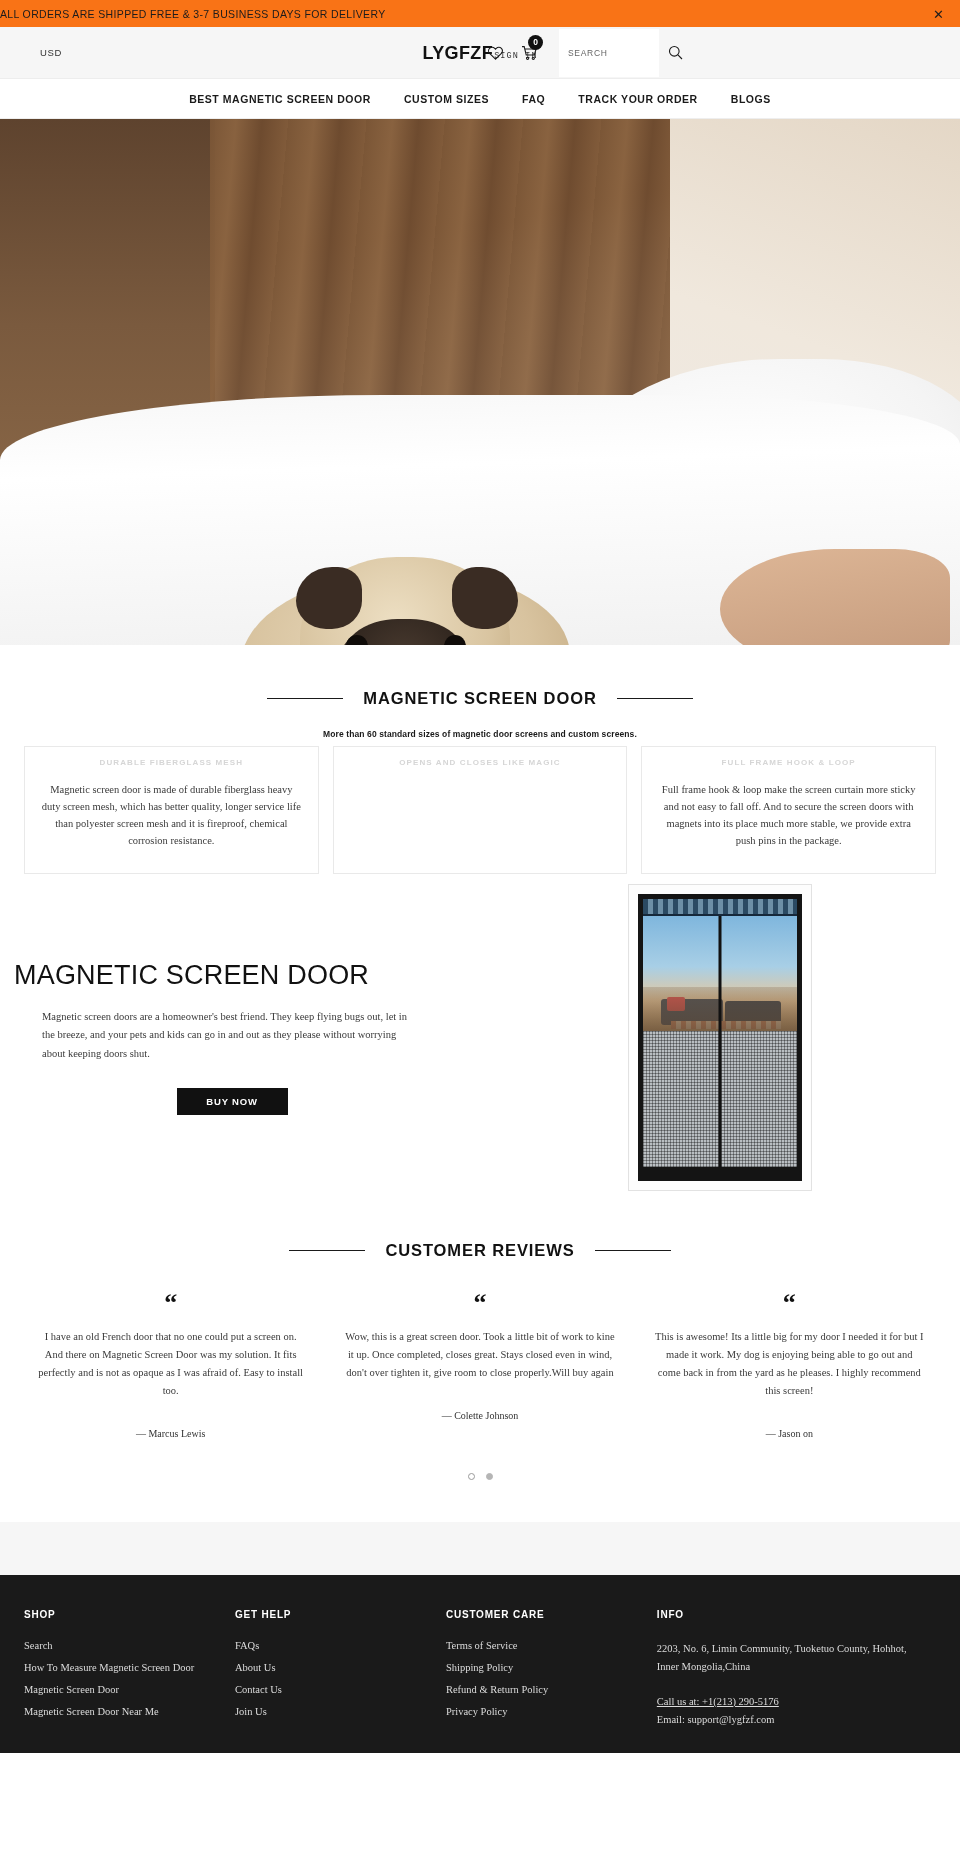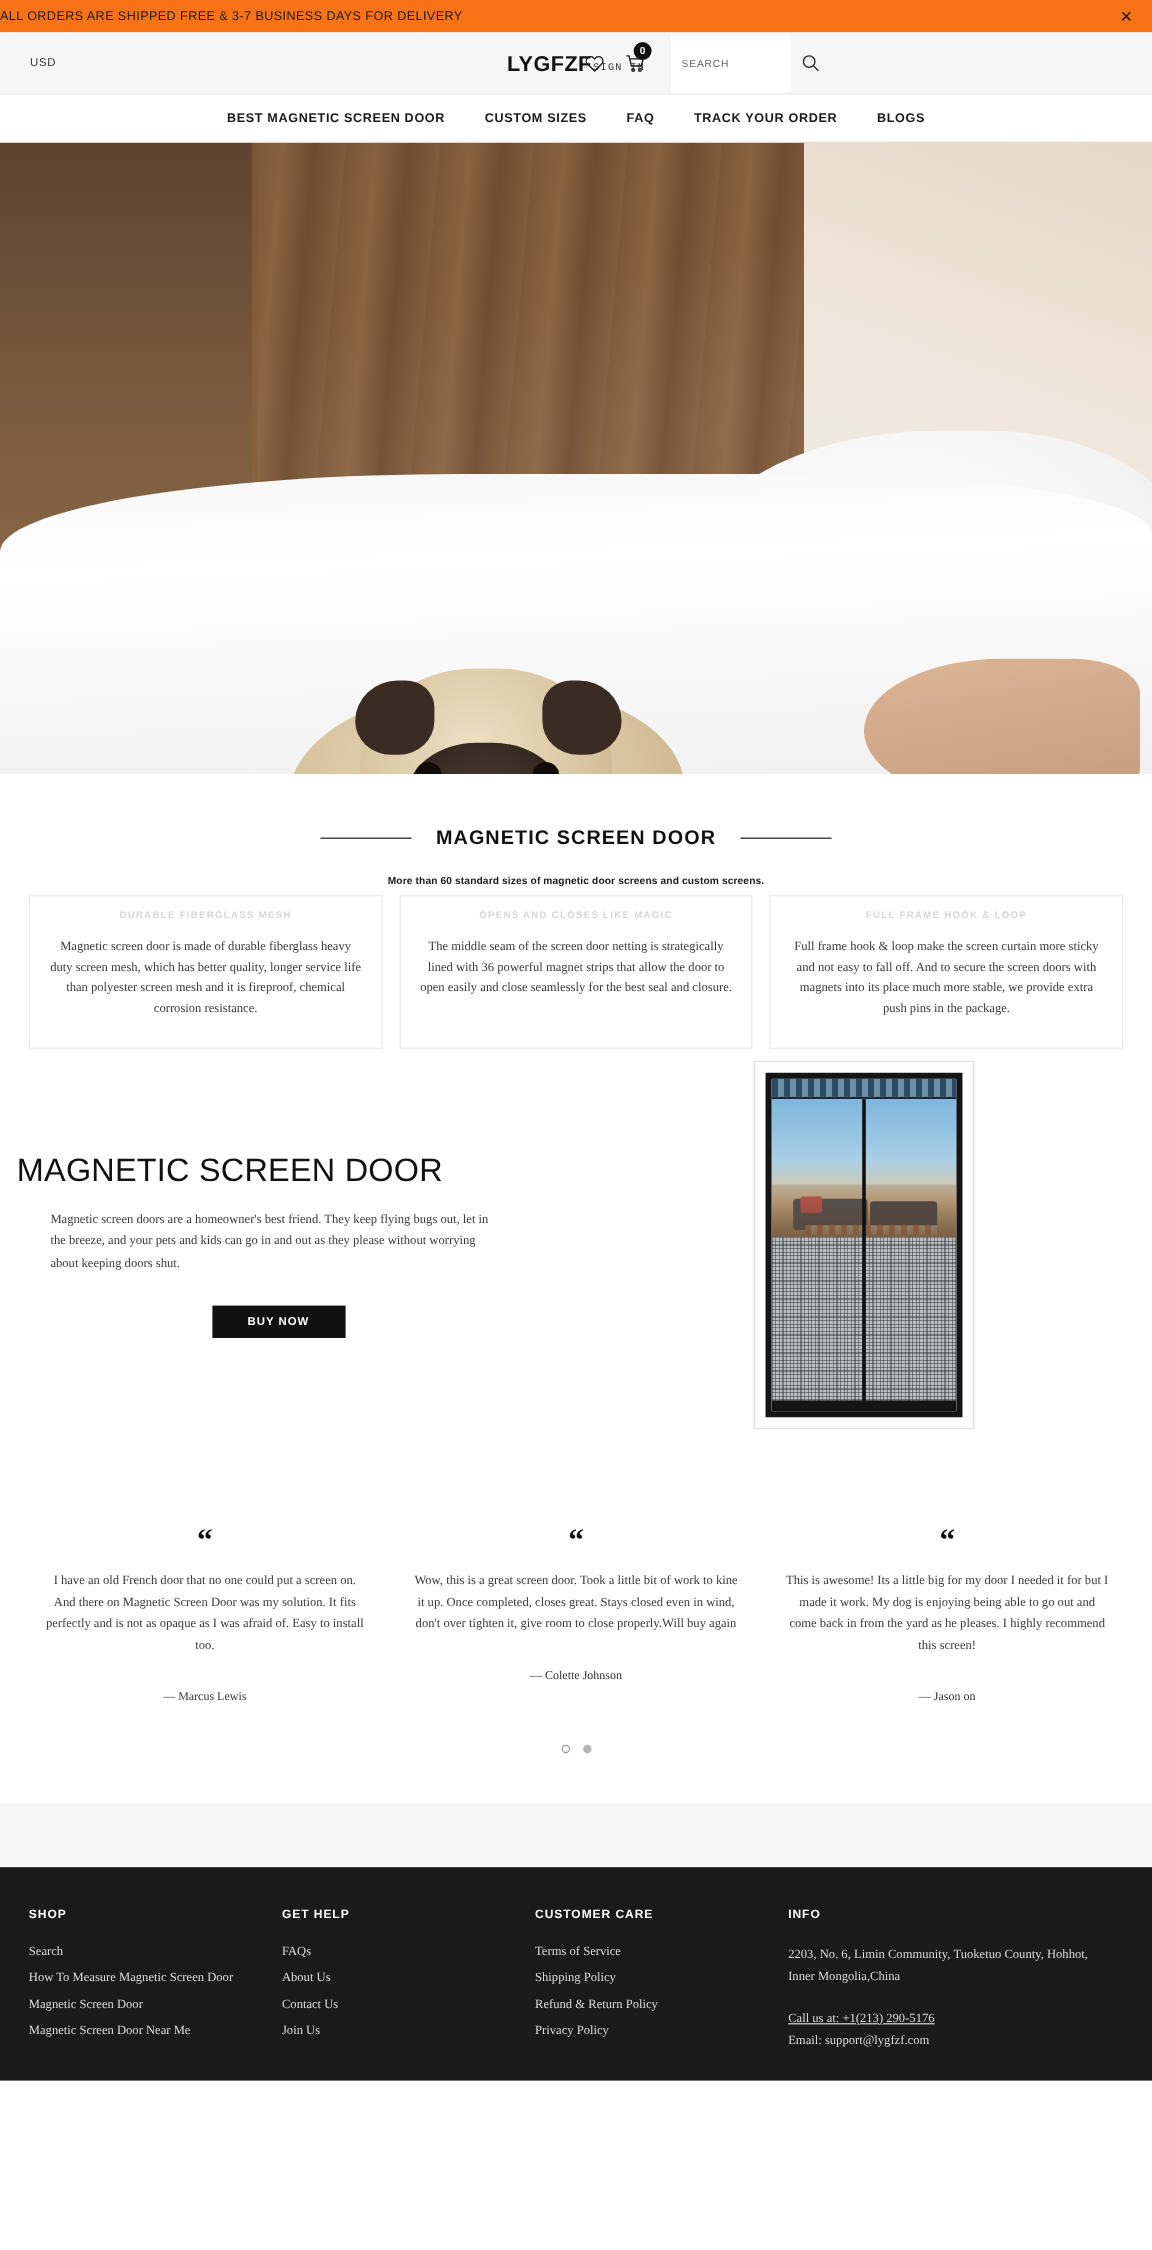--- a/index.html
+++ b/index.html
@@ -44,21 +44,21 @@
   .header {
     height: 52px;
     background: #f6f6f6;
     display: flex;
     align-items: center;
     position: relative;
     border-bottom: 1px solid #ededed;
   }
   .currency {
     position: absolute;
-    left: 25px;
+    left: 40px;
     font-size: 9.5px;
     letter-spacing: 0.6px;
     color: #333;
     cursor: pointer;
   }
   .header-center {
     position: absolute;
     left: 50%;
     transform: translateX(-50%);
     display: flex;
@@ -586,21 +586,20 @@
   </div>
   <p class="features-sub">More than 60 standard sizes of magnetic door screens and custom screens.</p>
 
   <div class="feature-row">
     <div class="feature-card">
       <div class="feature-title">DURABLE FIBERGLASS MESH</div>
       <p class="feature-text">Magnetic screen door is made of durable fiberglass heavy duty screen mesh, which has better quality, longer service life than polyester screen mesh and it is fireproof, chemical corrosion resistance.</p>
     </div>
     <div class="feature-card">
       <div class="feature-title">OPENS AND CLOSES LIKE MAGIC</div>
-      <p class="feature-text">The middle seam of the screen door netting is strategically lined with 36 powerful magnet strips that allow the door to open easily and close seamlessly for the best seal and closure.</p>
     </div>
     <div class="feature-card">
       <div class="feature-title">FULL FRAME HOOK &amp; LOOP</div>
       <p class="feature-text">Full frame hook &amp; loop make the screen curtain more sticky and not easy to fall off. And to secure the screen doors with magnets into its place much more stable, we provide extra push pins in the package.</p>
     </div>
   </div>
 </section>
 
 <section class="promo">
   <div class="promo-left">
@@ -620,20 +619,25 @@
         </div>
         <div class="door-mesh"></div>
         <div class="door-seam"></div>
         <div class="door-bottom-bar"></div>
       </div>
     </div>
   </div>
 </section>
 
 <section class="reviews">
+  <div class="sec-head">
+    <span class="rule"></span>
+    <h2 class="sec-title">CUSTOMER REVIEWS</h2>
+    <span class="rule"></span>
+  </div>
 
   <div class="review-row">
     <div class="review-col">
       <div class="quote-mark">“</div>
       <p class="review-text">I have an old French door that no one could put a screen on. And there on Magnetic Screen Door was my solution. It fits perfectly and is not as opaque as I was afraid of. Easy to install too.</p>
       <div class="review-author">— Marcus Lewis</div>
     </div>
     <div class="review-col">
       <div class="quote-mark">“</div>
       <p class="review-text">Wow, this is a great screen door. Took a little bit of work to kine it up. Once completed, closes great. Stays closed even in wind, don't over tighten it, give room to close properly.Will buy again</p>

